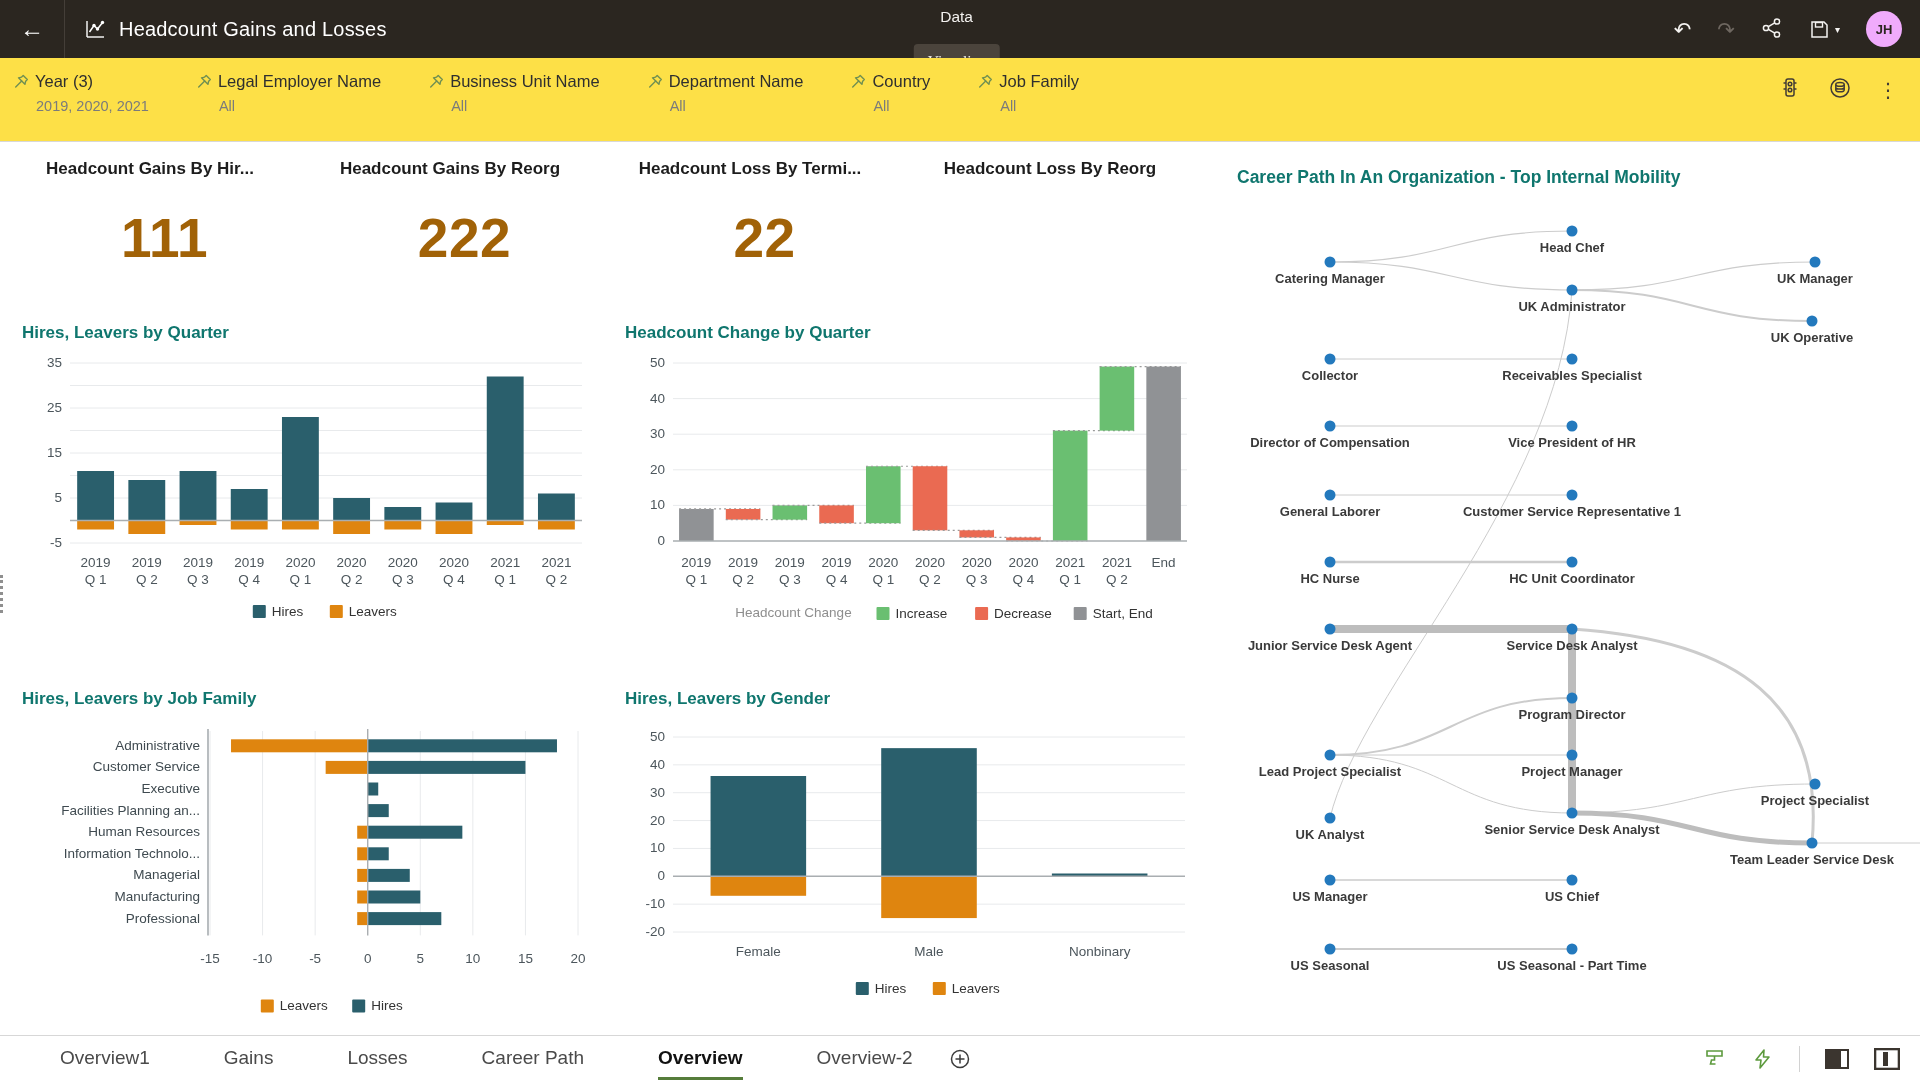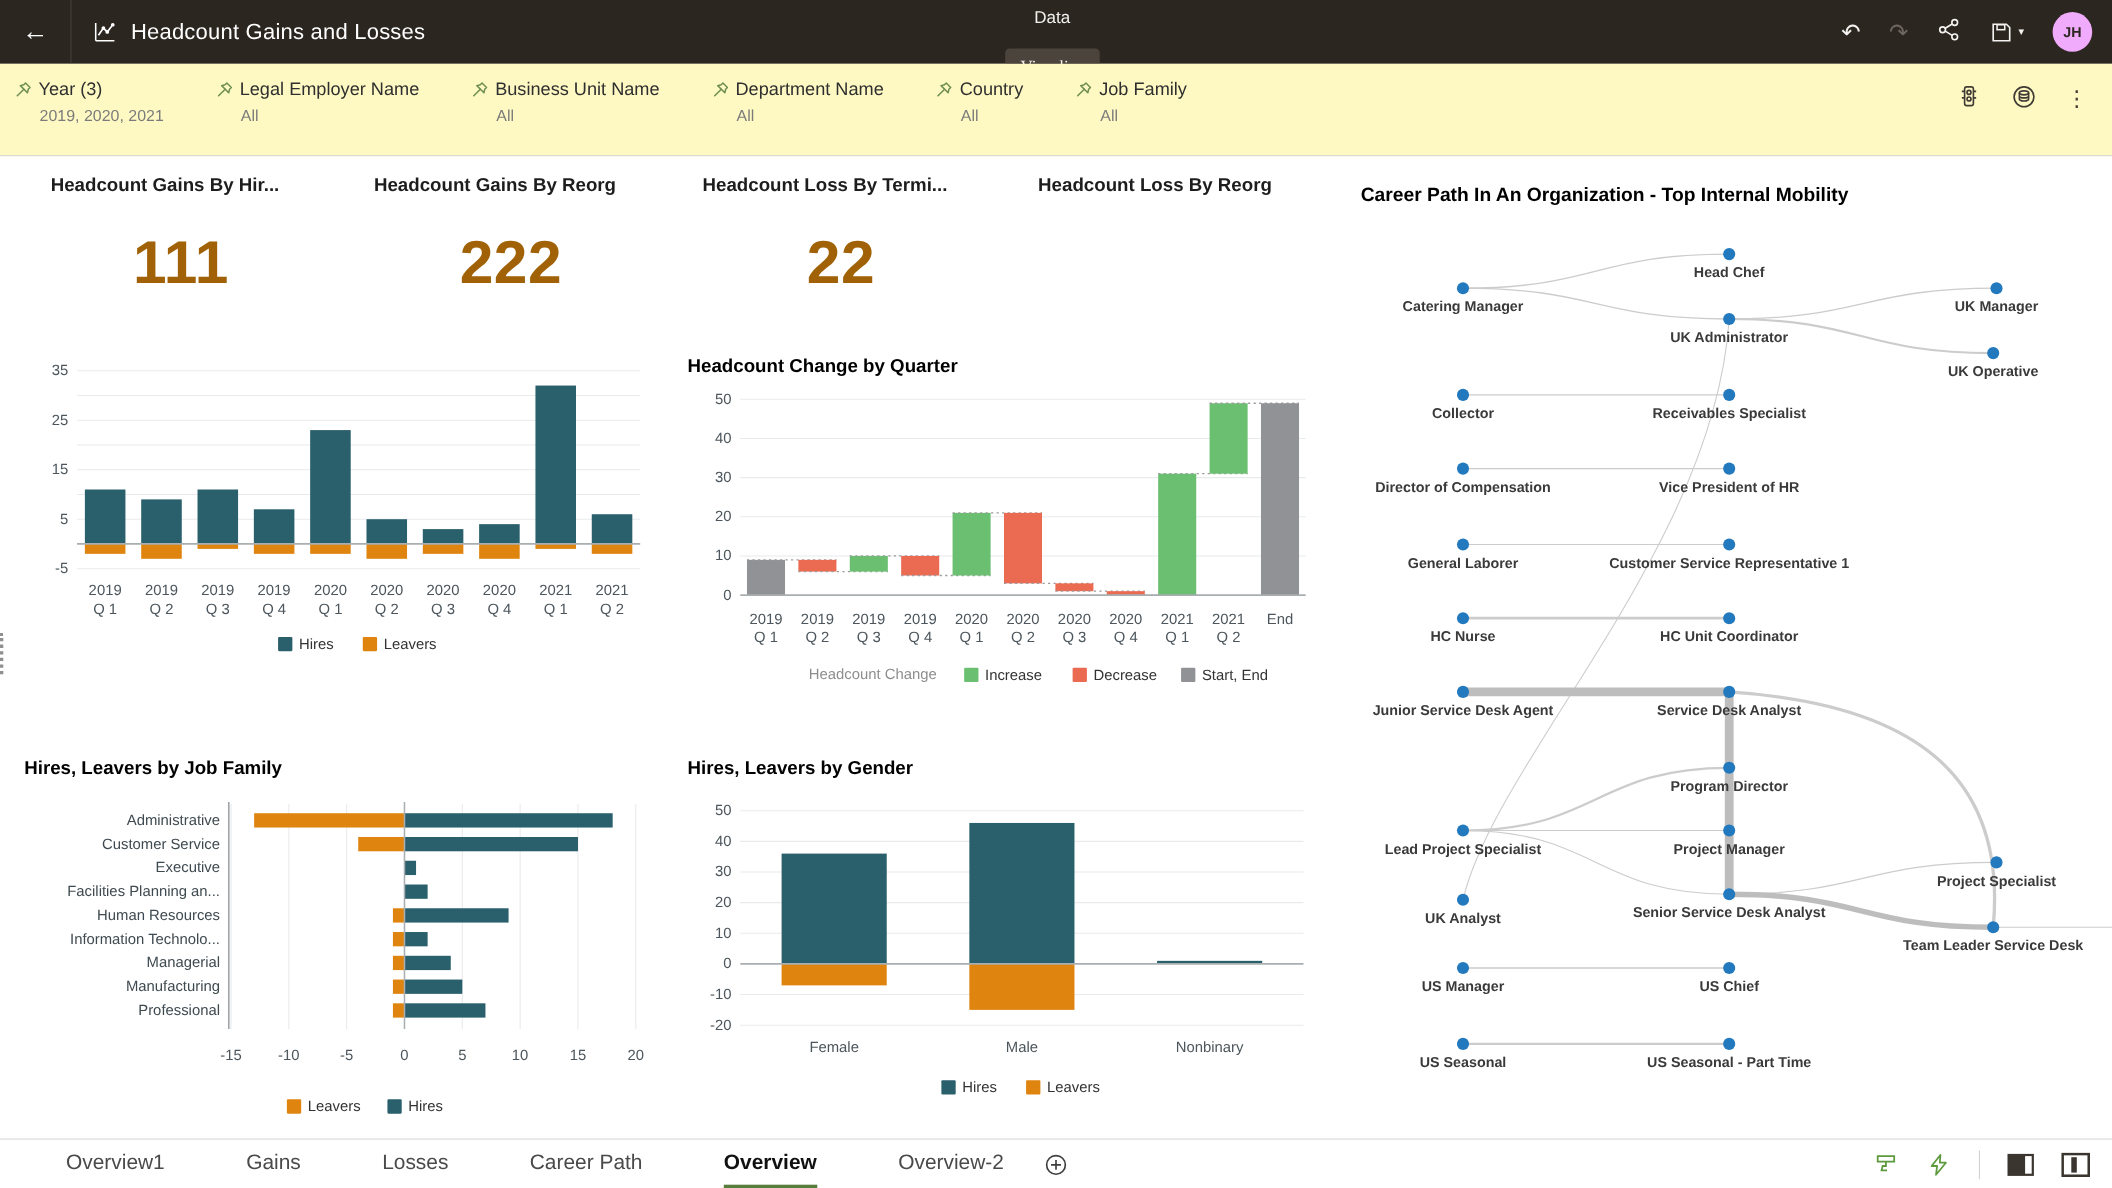--- a/index.html
+++ b/index.html
@@ -15,38 +15,38 @@
   .hdr-tab{padding:8px 14px;border-radius:4px;font-size:15.5px;color:#f2f0ee;cursor:pointer;}
   .hdr-tab.active{background:#4b443c;font-family:Liberation Serif, serif;}
   .hdr-right{margin-left:auto;display:flex;align-items:center;gap:26px;padding-right:18px;}
   .hdr-icon{font-size:21px;line-height:1;color:#f5f3f1;cursor:pointer;}
   .hdr-icon.disabled{color:#6e6760;}
   .save-wrap{display:flex;align-items:center;gap:5px;cursor:pointer;}
   .caret{font-size:10px;color:#f5f3f1;}
   .avatar{width:36px;height:36px;border-radius:50%;background:#f0abfc;color:#2b2620;font-size:13px;font-weight:700;display:flex;align-items:center;justify-content:center;}
 
   
-  .filterbar{position:absolute;left:0;top:58px;width:1920px;height:83px;background:#fef9c3;border-bottom:1px solid #d8d8d8;display:flex;align-items:flex-start;}
+  .filterbar{position:absolute;left:0;top:58px;width:1920px;height:83px;background:#fde047;border-bottom:1px solid #d8d8d8;display:flex;align-items:flex-start;}
   .filters{display:flex;gap:48px;padding:14px 0 0 14px;}
   .filter{cursor:pointer;}
   .filter-top{display:flex;align-items:center;gap:6px;}
   .filter-name{font-size:16.5px;color:#2f2f2f;}
   .filter-value{font-size:14.5px;color:#7b7b7b;margin:7px 0 0 22px;}
   .fb-right{margin-left:auto;display:flex;align-items:center;gap:26px;padding:18px 22px 0 0;}
   .fb-icon{cursor:pointer;color:#413b35;font-size:20px;line-height:1;}
 
   
   .content{position:absolute;left:0;top:141px;width:1795px;height:894px;}
   .kpis{position:absolute;left:0;top:10px;width:1210px;display:flex;}
   .kpi{width:300px;text-align:center;padding-top:8px;cursor:default;}
   .kpi-title{font-size:17px;font-weight:700;color:#1d1d1d;}
   .kpi-value{font-size:55px;font-weight:600;color:#a16207;margin-top:27px;letter-spacing:.5px;margin-left:29px;}
 
   .chartbox{position:absolute;width:575px;}
-  .chartbox h3, .net-title{margin:0 0 6px 0;font-size:17px;font-weight:700;color:#000000;}
+  .chartbox h3, .net-title{margin:0 0 6px 0;font-size:17px;font-weight:700;color:#0f766e;}
   .c1{left:22px;top:182px;}
   .c2{left:625px;top:182px;}
   .c3{left:22px;top:548px;}
   .c4{left:625px;top:548px;}
 
   .net-title{position:absolute;left:1237px;top:26px;font-size:17.5px;}
   .network-svg{position:absolute;left:1210px;top:19px;}
 
   .drag-handle{position:absolute;left:0px;top:434px;width:0px;height:38px;border-left:3px dotted #8f8f8f;}
 
@@ -215,21 +215,21 @@
         </div>
         <div class="kpi">
           <div class="kpi-title">Headcount Loss By Termi...</div>
           <div class="kpi-value">22</div>
         </div>
         <div class="kpi">
           <div class="kpi-title">Headcount Loss By Reorg</div>
         </div>
       </div>
 
-    <section class="chartbox c1" id="chart1"><svg width="570" height="274">
+    <section class="chartbox c1" id="chart1"><h3>Hires, Leavers by Quarter</h3><svg width="570" height="274">
           <line x1="48" y1="194" x2="560" y2="194" stroke="#e8eaec" stroke-width="1"></line>
           <line x1="48" y1="149" x2="560" y2="149" stroke="#e8eaec" stroke-width="1"></line>
           <line x1="48" y1="126.5" x2="560" y2="126.5" stroke="#e8eaec" stroke-width="1"></line>
           <line x1="48" y1="104" x2="560" y2="104" stroke="#e8eaec" stroke-width="1"></line>
           <line x1="48" y1="81.5" x2="560" y2="81.5" stroke="#e8eaec" stroke-width="1"></line>
           <line x1="48" y1="59" x2="560" y2="59" stroke="#e8eaec" stroke-width="1"></line>
           <line x1="48" y1="36.5" x2="560" y2="36.5" stroke="#e8eaec" stroke-width="1"></line>
           <line x1="48" y1="14" x2="560" y2="14" stroke="#e8eaec" stroke-width="1"></line>
           <text x="40" y="18" text-anchor="end" font-size="13.5" fill="#4c565c">35</text>
           <text x="40" y="63" text-anchor="end" font-size="13.5" fill="#4c565c">25</text>

